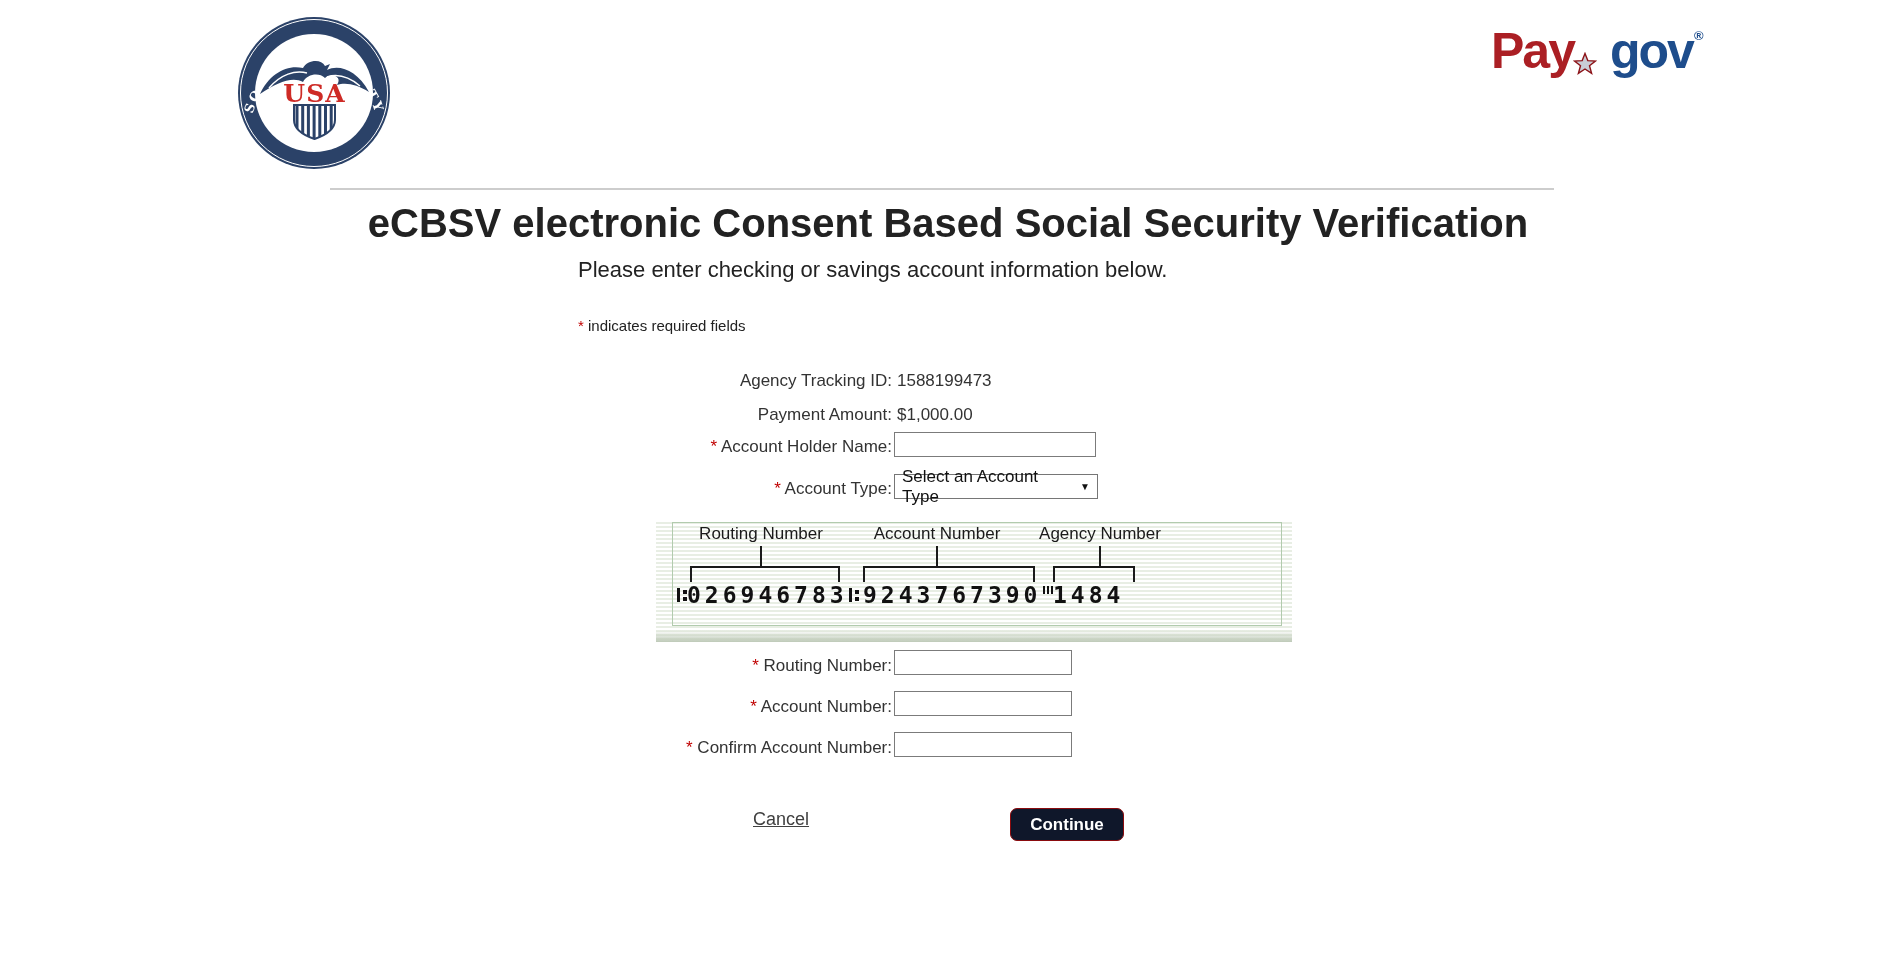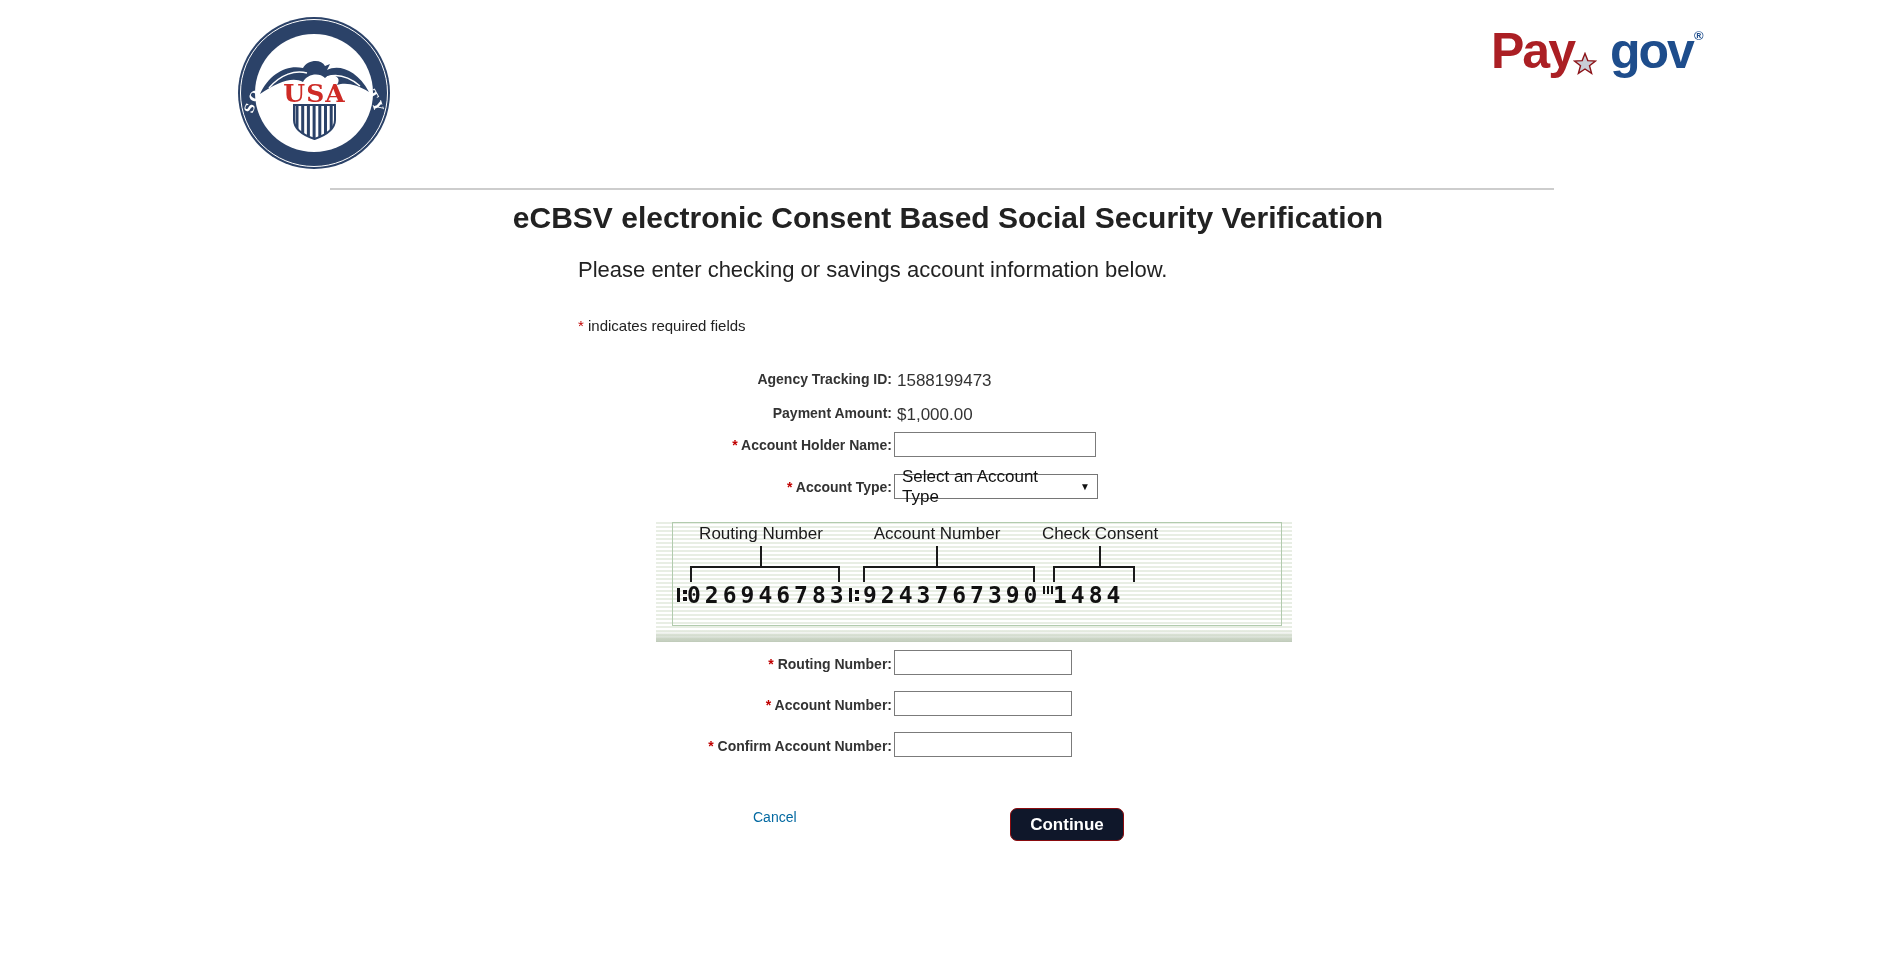--- a/index.html
+++ b/index.html
@@ -17,30 +17,30 @@
   #paygov-logo { left: 1491px; top: 26px; display: flex; align-items: flex-start; }
   #paygov-logo .pay { font-size: 50px; font-weight: bold; color: #ab1f24; letter-spacing: -2px; line-height: 50px; }
   #paygov-logo .gov { font-size: 50px; font-weight: bold; color: #1e4d8c; letter-spacing: -2px; line-height: 50px; margin-left: 16px; }
   #paygov-logo .star { width: 24px; height: 24px; margin: 26px -3px 0 -1px; }
   #paygov-logo .reg { font-size: 13px; color: #1e4d8c; font-weight: bold; margin: 2px 0 0 1px; }
 
   #divider { left: 330px; top: 188px; width: 1224px; height: 2px; background: #cdcdcd; }
 
   
   #page-title { left: 0; top: 201px; width: 100%; text-align: center;
-    font-size: 30px; font-weight: bold; color: #222; }
+    font-size: 40px; font-weight: bold; color: #222; }
   #instruction { left: 578px; top: 254px; width: 656px;
     font-size: 22px; font-weight: normal; color: #222; line-height: 31px; }
   #required-note { left: 578px; top: 317px; font-size: 15px; color: #222; text-align: right; }
   .req { color: #c00000; }
 
   
   .row { position: absolute; left: 0; width: 1896px; height: 28px; }
   .rlabel { position: absolute; right: 1004px; white-space: nowrap;
-    font-weight: bold; font-size: 14px; color: #333; }
+    font-weight: normal; font-size: 17px; color: #333; }
   .rvalue { position: absolute; left: 897px; font-size: 17px; color: #333; white-space: nowrap; }
   .rinput { position: absolute; left: 894px; width: 202px; height: 25px;
     border: 1px solid #7b7b7b; background: #fff; padding: 0 4px; font-size: 15px; }
   .rinput.narrow { width: 178px; }
   .rselect { position: absolute; left: 894px; width: 204px; height: 25px;
     border: 1px solid #767676; background: #fff; display: flex; align-items: center;
     padding: 8px 7px; font-size: 17px; color: #111; cursor: default; }
   .rselect .arrow { font-size: 10px; margin-left: 9px; color: #111; }
 
   
@@ -60,22 +60,22 @@
   .micr-transit::before { content: ""; position: absolute; left: 1px; top: 5px;
     width: 3px; height: 14px; background: #111; }
   .micr-transit::after { content: ""; position: absolute; left: 7px; top: 7px;
     width: 4px; height: 4px; background: #111; box-shadow: 0 7px 0 #111; }
   .micr-onus { display: inline-block; position: relative; width: 13px; height: 24px; }
   .micr-onus::before { content: ""; position: absolute; left: 2px; top: 3px;
     width: 10px; height: 8px;
     background: repeating-linear-gradient(90deg, #111 0 2px, transparent 2px 4px); }
 
   
-  #cancel-link { left: 753px; top: 809px; font-size: 14px; color: #0369a1;
-    cursor: pointer; }
+  #cancel-link { left: 753px; top: 809px; font-size: 18px; color: #404040;
+    text-decoration: underline; cursor: pointer; }
   #continue-btn { left: 1010px; top: 808px; width: 114px; height: 33px;
     background: #0f172a; border: 1px solid #8a0b0e; border-radius: 7px;
     color: #fff; font-weight: bold; font-size: 17px; font-family: inherit;
     display: flex; align-items: center; justify-content: center; cursor: pointer; }
 
   .seal-arc { font-family: "DejaVu Serif", serif; font-weight: bold; fill: #fff;
     font-size: 13px; letter-spacing: 2px; }
   .seal-arc-b { font-family: "DejaVu Serif", serif; font-weight: bold; fill: #fff;
     font-size: 13px; letter-spacing: 3px; }
 </style>
@@ -157,21 +157,21 @@
   <div class="rselect">
     <span>Select an Account Type</span>
     <span class="arrow">▼</span>
   </div>
 </div>
 
 <div id="check" class="abs">
   <div class="inner-box"></div>
   <span class="clabel" style="left:105px">Routing Number</span>
   <span class="clabel" style="left:281px">Account Number</span>
-  <span class="clabel" style="left:444px">Check Consent</span>
+  <span class="clabel" style="left:444px">Agency Number</span>
   <svg class="brackets" width="636" height="122" viewBox="0 0 636 122">
     <path d="M105,26 V47 M35,62 V47 H183 V62" fill="none" stroke="#1a1a1a" stroke-width="2"></path>
     <path d="M281,26 V47 M208,62 V47 H378 V62" fill="none" stroke="#1a1a1a" stroke-width="2"></path>
     <path d="M444,26 V47 M398,62 V47 H478 V62" fill="none" stroke="#1a1a1a" stroke-width="2"></path>
   </svg>
   <span class="micr" style="left:20px">
       <span class="micr-transit"></span>
       <span>026946783</span>
       <span class="micr-transit"></span>
     </span>

